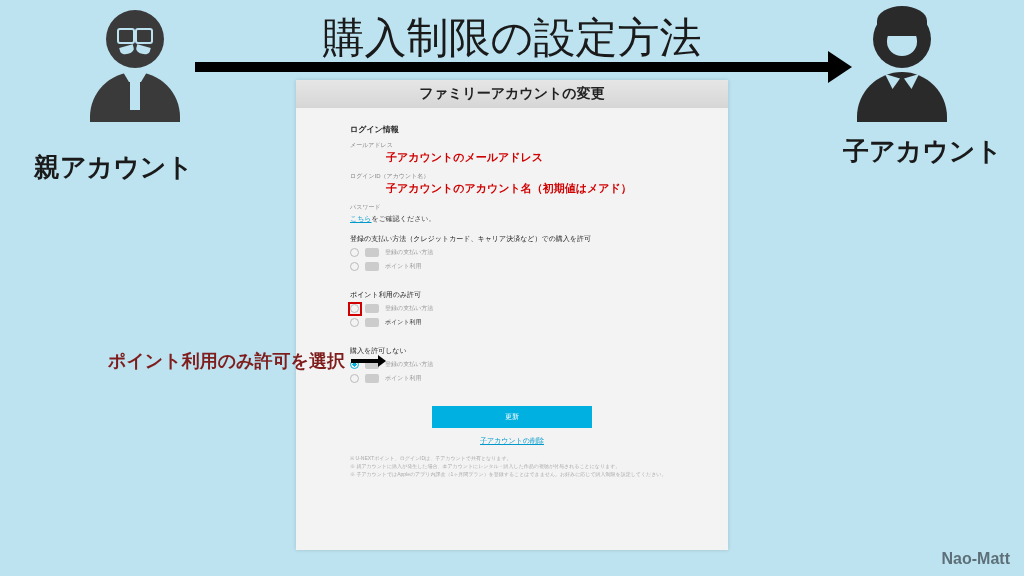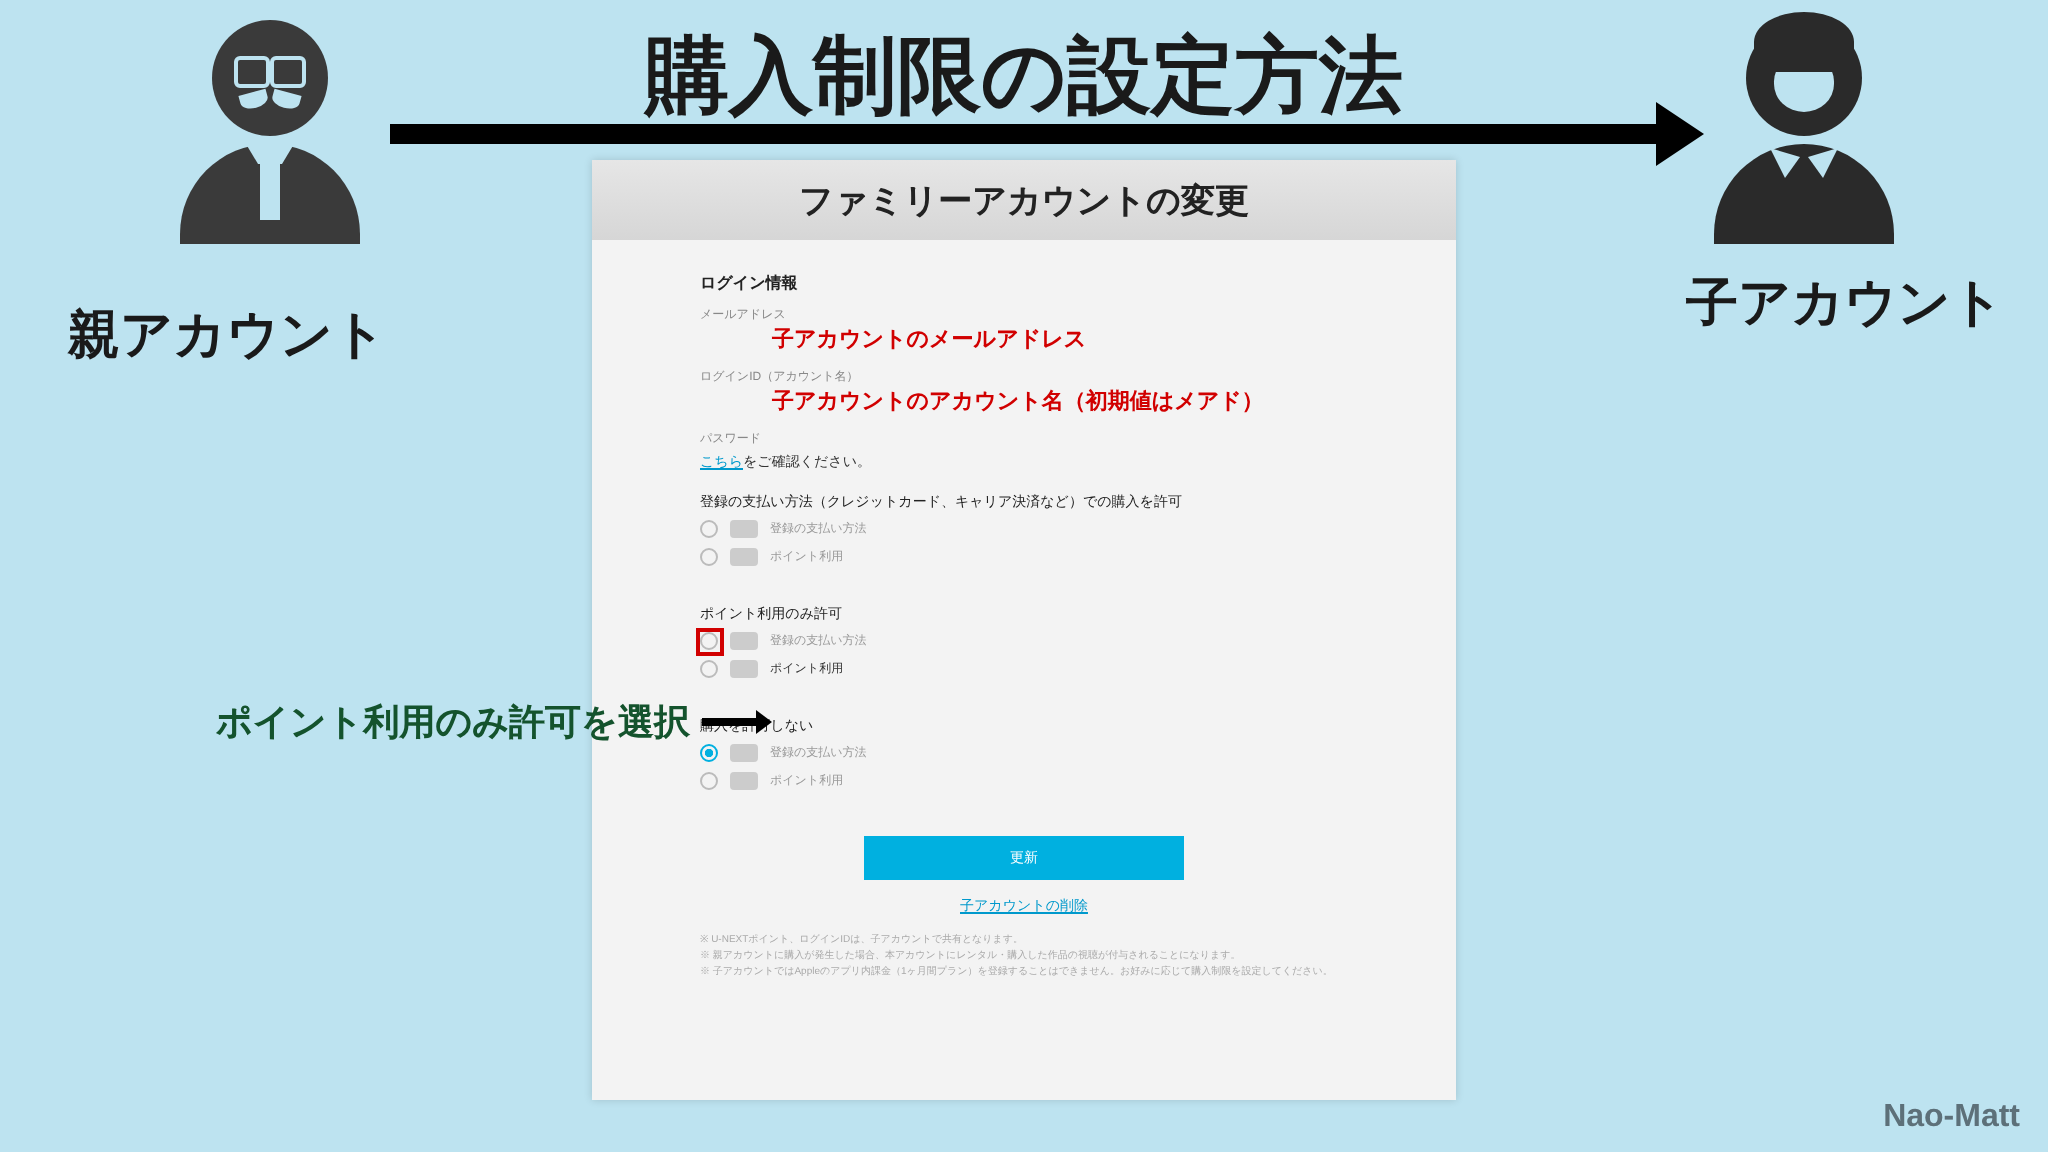--- a/index.html
+++ b/index.html
@@ -10,21 +10,21 @@
       font-family: "Hiragino Sans", "Yu Gothic", sans-serif;
       position: relative;
       overflow: hidden;
     }
     .title {
       position: absolute;
       top: 10px;
       left: 50%;
       transform: translateX(-50%);
       font-size: 42px;
-      font-weight: 700;
+      font-weight: 400;
       color: #1a1a1a;
     }
     .arrow {
       position: absolute;
       top: 62px;
       left: 195px;
       width: 635px;
       height: 10px;
       background: #000;
     }
@@ -160,26 +160,26 @@
     .screenshot {
       position: absolute;
       top: 80px;
       left: 296px;
       width: 432px;
       height: 470px;
       background: #f3f3f3;
       box-shadow: 0 0 4px rgba(0,0,0,0.15);
     }
     .ss-header {
-      height: 40px;
+      height: 28px;
       background: linear-gradient(#e6e6e6, #d6d6d6);
       display: flex;
       align-items: center;
       justify-content: center;
-      font-size: 17px;
+      font-size: 14px;
       font-weight: 700;
       color: #222;
     }
     .ss-content {
       padding: 8px 54px;
       font-size: 7px;
       color: #333;
     }
     .section-title {
       font-size: 8px;
@@ -267,21 +267,21 @@
     }
     .notes {
       font-size: 5px;
       color: #aaa;
       line-height: 1.6;
     }
     .annotation {
       position: absolute;
       font-size: 18px;
       font-weight: 900;
-      color: #14532d;
+      color: #7f1d1d;
       display: flex;
       align-items: center;
       gap: 6px;
     }
     .annot-arrow {
       width: 28px;
       height: 4px;
       background: #000;
       position: relative;
     }

